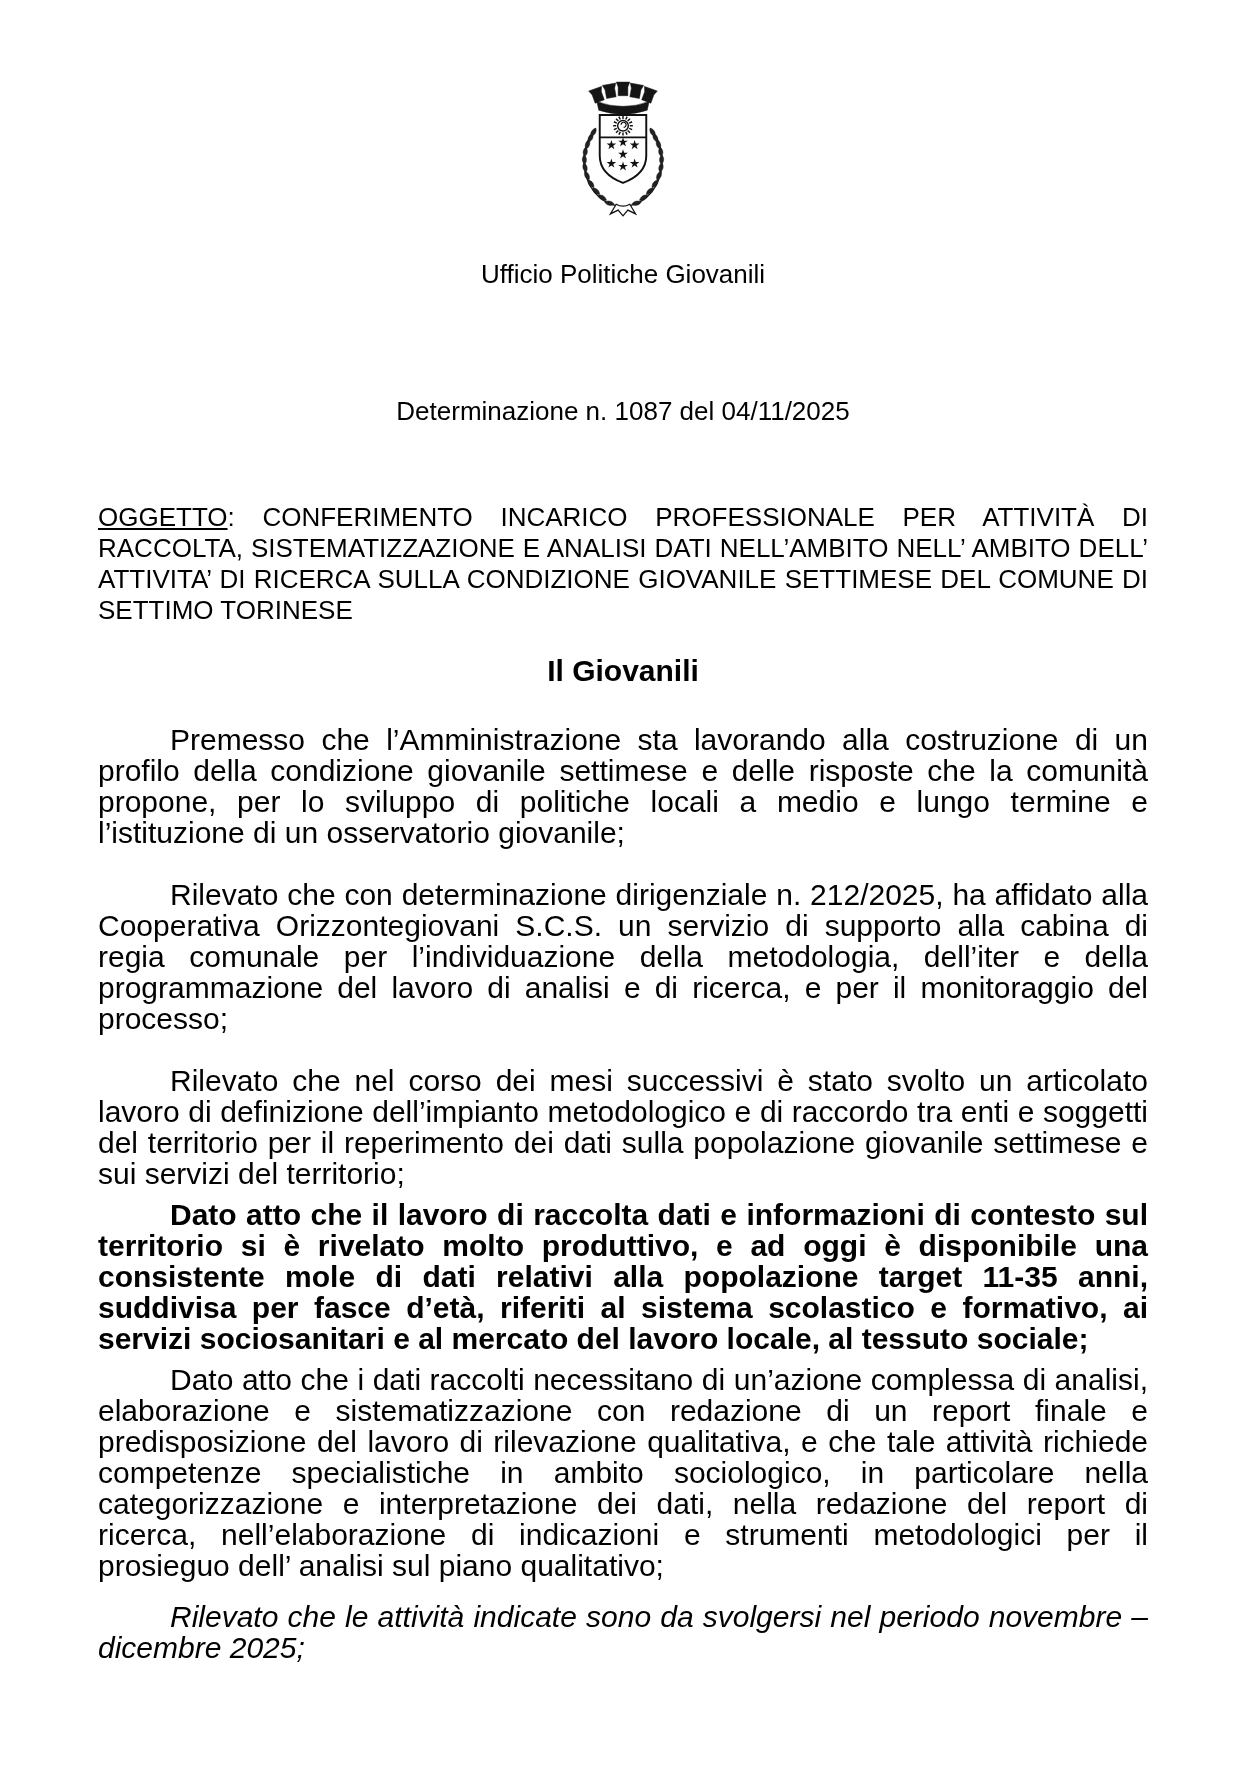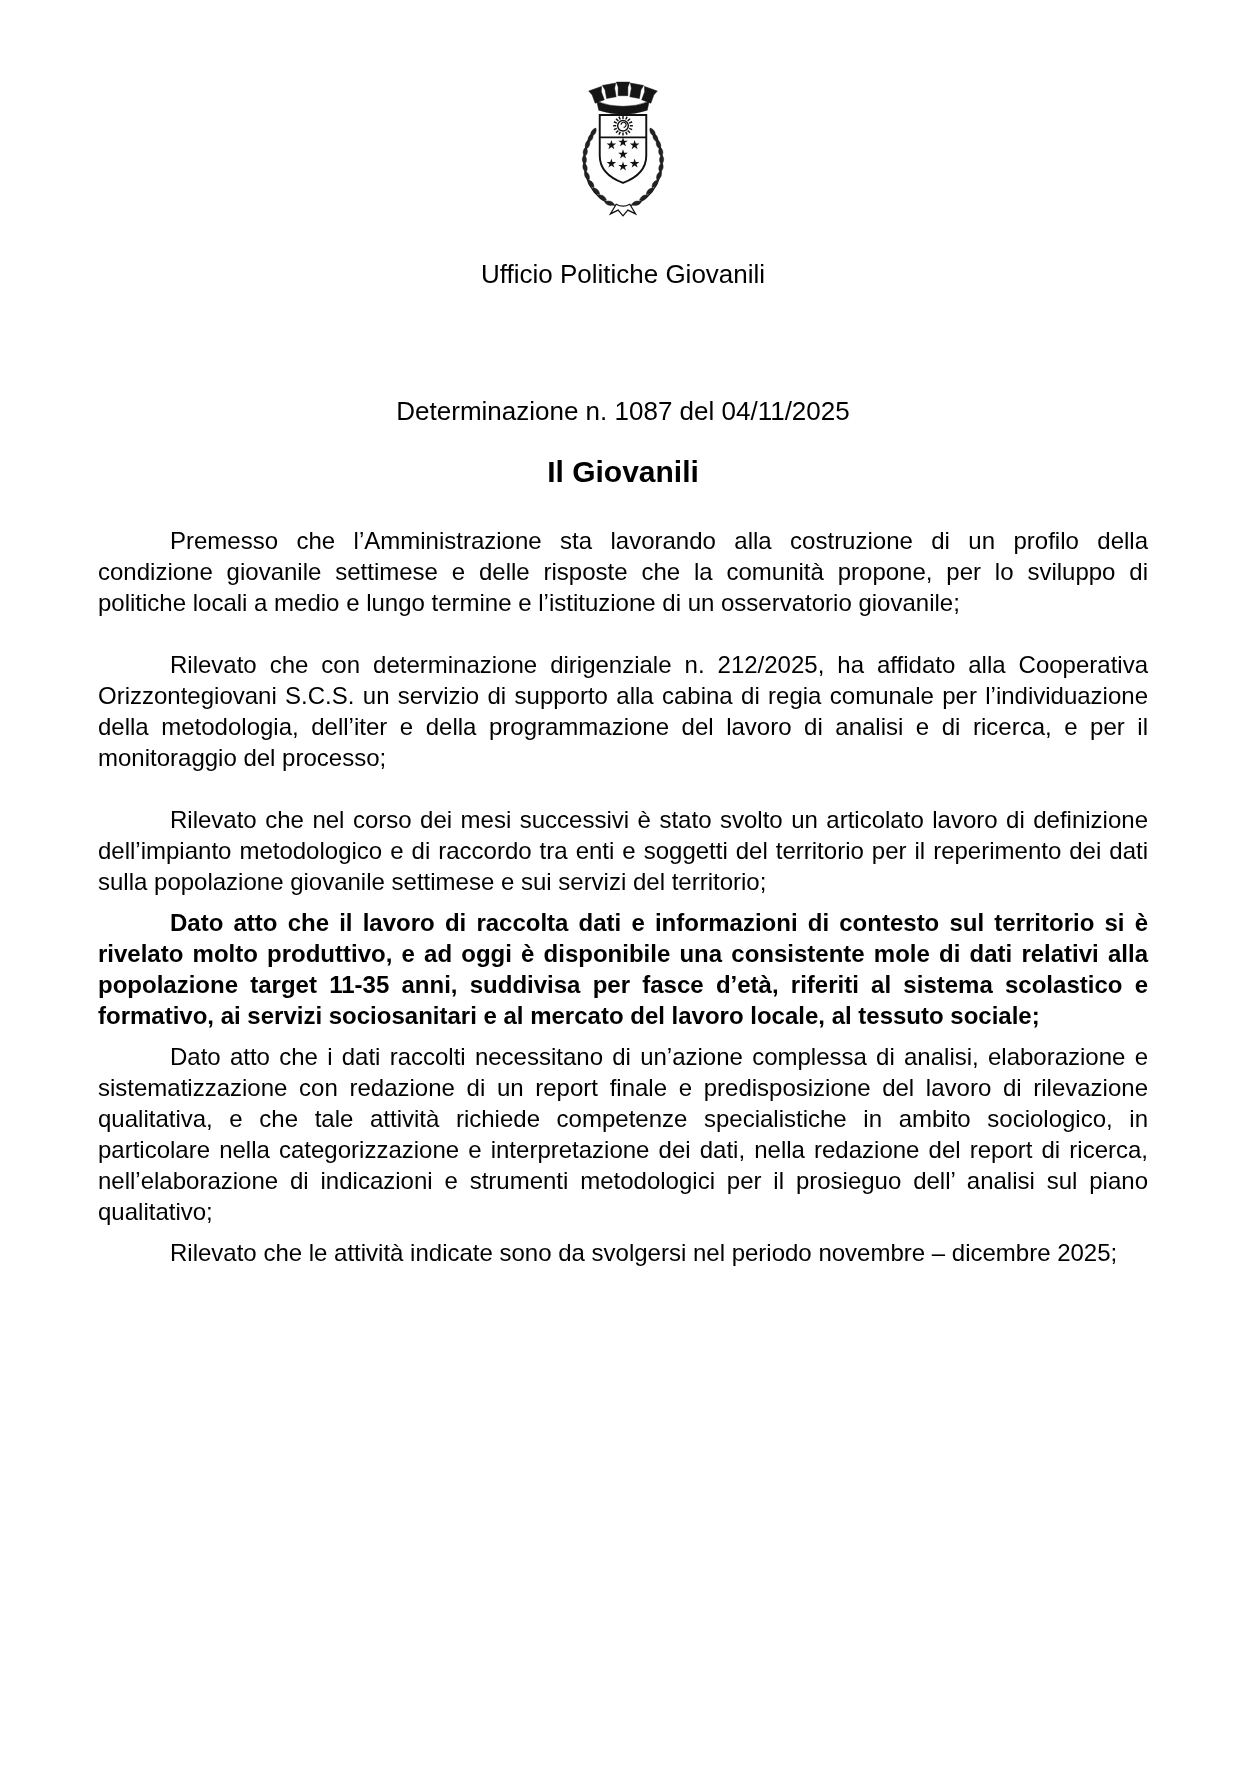--- a/index.html
+++ b/index.html
@@ -36,29 +36,29 @@
     font-size:26px;line-height:31px;
     text-align:justify;
   }
   .subject .subject-label{text-decoration:underline;}
   .section-heading{
     margin:28px 0 0;
     font-size:30px;line-height:34px;font-weight:bold;
     text-align:center;
   }
   .body-par{
-    font-size:24px;line-height:31px;
+    font-size:30px;line-height:31px;
     text-align:justify;
     text-indent:72px;
     margin:31px 0 0;
   }
   .body-par.p1{margin-top:36px;}
   .body-par.p4{margin-top:10px;font-weight:bold;}
   .body-par.p5{margin-top:10px;}
-  .body-par.p6{margin-top:10px;}
+  .body-par.p6{margin-top:20px;font-style:italic;}
   .page-number{
     position:absolute;
     top:1703px;right:96px;
     font-size:26px;line-height:31px;
   }
 </style>
 </head>
 <body>
 
 <div class="page">
@@ -159,20 +159,21 @@
         <path d="M58 128 L52 138 L60 134 L65 140 L70 134 L78 138 L72 128 Q65 132 58 128 Z" fill="#ffffff" stroke="#111" stroke-width="1.3"></path>
       </g>
     </svg>
   </div>
 
 
   <div class="office">Ufficio Politiche Giovanili</div>
 
   <div class="determination">Determinazione n. 1087 del 04/11/2025</div>
 
+  <p class="subject"><span class="subject-label">OGGETTO</span><span>: CONFERIMENTO INCARICO PROFESSIONALE PER ATTIVITÀ DI RACCOLTA, SISTEMATIZZAZIONE E ANALISI DATI NELL’AMBITO NELL’ AMBITO DELL’ ATTIVITA’ DI RICERCA SULLA CONDIZIONE GIOVANILE SETTIMESE DEL COMUNE DI SETTIMO TORINESE</span></p>
 
   <h2 class="section-heading">Il Giovanili</h2>
 
   <p class="body-par p1">Premesso che l’Amministrazione sta lavorando alla costruzione di un profilo della condizione giovanile settimese e delle risposte che la comunità propone, per lo sviluppo di politiche locali a medio e lungo termine e l’istituzione di un osservatorio giovanile;</p>
   <p class="body-par p2">Rilevato che con determinazione dirigenziale n. 212/2025, ha affidato alla Cooperativa Orizzontegiovani S.C.S. un servizio di supporto alla cabina di regia comunale per l’individuazione della metodologia, dell’iter e della programmazione del lavoro di analisi e di ricerca, e per il monitoraggio del processo;</p>
   <p class="body-par p3">Rilevato che nel corso dei mesi successivi è stato svolto un articolato lavoro di definizione dell’impianto metodologico e di raccordo tra enti e soggetti del territorio per il reperimento dei dati sulla popolazione giovanile settimese e sui servizi del territorio;</p>
   <p class="body-par p4">Dato atto che il lavoro di raccolta dati e informazioni di contesto sul territorio si è rivelato molto produttivo, e ad oggi è disponibile una consistente mole di dati relativi alla popolazione target 11-35 anni, suddivisa per fasce d’età, riferiti al sistema scolastico e formativo, ai servizi sociosanitari e al mercato del lavoro locale, al tessuto sociale;</p>
   <p class="body-par p5">Dato atto che i dati raccolti necessitano di un’azione complessa di analisi, elaborazione e sistematizzazione con redazione di un report finale e predisposizione del lavoro di rilevazione qualitativa, e che tale attività richiede competenze specialistiche in ambito sociologico, in particolare nella categorizzazione e interpretazione dei dati, nella redazione del report di ricerca, nell’elaborazione di indicazioni e strumenti metodologici per il prosieguo dell’ analisi sul piano qualitativo;</p>
   <p class="body-par p6">Rilevato che le attività indicate sono da svolgersi nel periodo novembre – dicembre 2025;</p>
 

